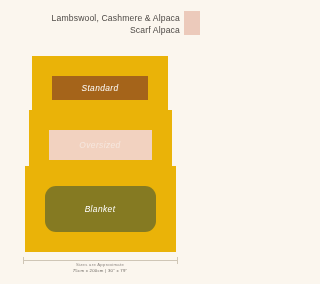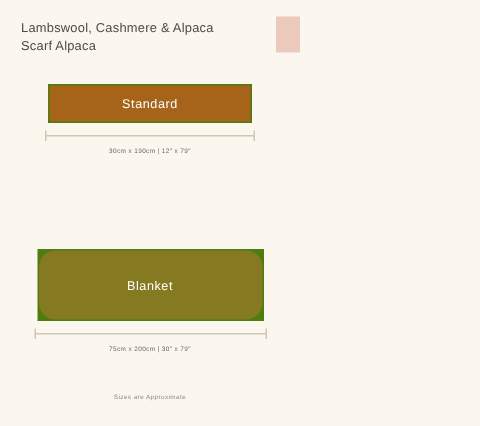--- a/index.html
+++ b/index.html
@@ -22,20 +22,21 @@
     background: #fbf6ee;
     box-sizing: border-box;
   }
 
   
   .header {
     position: absolute;
     top: 13px;
     left: 14px;
     width: 166px;
+    text-align: right;
     z-index: 3;
   }
   .title-line {
     display: block;
     font-size: 8.6px;
     line-height: 11.5px;
     color: #4e4a46;
     letter-spacing: 0.15px;
     white-space: nowrap;
   }
@@ -57,22 +58,23 @@
     width: 200px;
   }
   .row-r1 { top: 56px; }
   .row-r2 { top: 110px; }
   .row-r3 { top: 166px; }
 
   .band-wrap {
     position: relative;
     margin: 0 auto;
     box-sizing: border-box;
-    background: #4d7c0f;
-    padding: 1px;
+    background: #eab308;
+    padding: 20px;
+    font-style: italic;
   }
   .band-wrap.w1 { width: 136px; }
   .band-wrap.w2 { width: 143px; }
   .band-wrap.w3 { width: 151px; }
 
   .band {
     position: relative;
     width: 100%;
     height: 100%;
     box-sizing: border-box;
@@ -160,20 +162,33 @@
       </div>
     </div>
     <div class="measure m1">
       <span class="measure-cap left"></span>
       <span class="measure-line"></span>
       <span class="measure-cap right"></span>
     </div>
     <span class="dims">30cm x 190cm | 12" x 79"</span>
   </div>
 
+  <div class="row row-r2">
+    <div class="band-wrap w2">
+      <div class="band h2" style="background:#f2d2c0">
+        <span class="band-label light">Oversized</span>
+      </div>
+    </div>
+    <div class="measure m2">
+      <span class="measure-cap left"></span>
+      <span class="measure-line"></span>
+      <span class="measure-cap right"></span>
+    </div>
+    <span class="dims">50cm x 200cm | 20" x 79"</span>
+  </div>
 
   <div class="row row-r3">
     <div class="band-wrap w3">
       <div class="band h3" style="background:#857a22">
         <span class="band-label">Blanket</span>
       </div>
     </div>
     <div class="measure m3">
       <span class="measure-cap left"></span>
       <span class="measure-line"></span>

